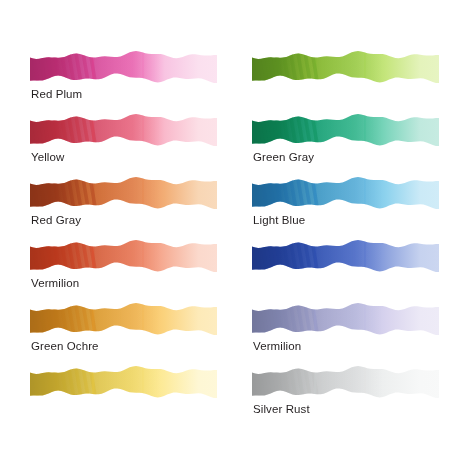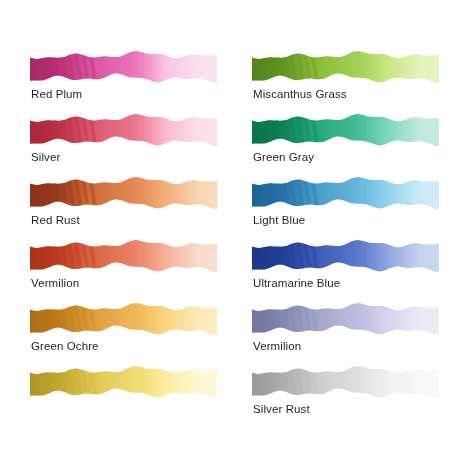--- a/index.html
+++ b/index.html
@@ -121,21 +121,21 @@
     </defs>
     <path d="M 0.0,7.6 L 3.1,8.6 L 6.2,8.9 L 9.3,8.7 L 12.5,8.1 L 15.6,7.6 L 18.7,7.3 L 21.8,7.4 L 24.9,7.6 L 28.1,7.8 L 31.2,7.6 L 34.3,6.9 L 37.4,5.8 L 40.5,4.6 L 43.6,3.8 L 46.8,3.6 L 49.9,4.0 L 53.0,4.9 L 56.1,6.1 L 59.2,7.0 L 62.3,7.4 L 65.5,7.4 L 68.6,7.0 L 71.7,6.5 L 74.8,6.3 L 77.9,6.4 L 81.0,6.8 L 84.2,7.1 L 87.3,7.0 L 90.4,6.4 L 93.5,5.2 L 96.6,3.7 L 99.7,2.3 L 102.9,1.4 L 106.0,1.1 L 109.1,1.5 L 112.2,2.3 L 115.3,3.2 L 118.4,3.7 L 121.5,4.0 L 124.7,3.9 L 127.8,3.9 L 130.9,4.1 L 134.0,4.8 L 137.1,5.9 L 140.3,7.0 L 143.4,7.9 L 146.5,8.2 L 149.6,7.8 L 152.7,6.9 L 155.8,5.8 L 158.9,4.8 L 162.1,4.2 L 165.2,4.3 L 168.3,4.7 L 171.4,5.2 L 174.5,5.6 L 177.7,5.6 L 180.8,5.4 L 183.9,5.1 L 187.0,5.0 L 187.0,33.0 L 183.9,32.9 L 180.8,32.1 L 177.7,30.8 L 174.5,29.5 L 171.4,28.6 L 168.3,28.2 L 165.2,28.4 L 162.1,28.8 L 158.9,29.1 L 155.8,29.0 L 152.7,28.6 L 149.6,27.9 L 146.5,27.5 L 143.4,27.6 L 140.3,28.4 L 137.1,29.6 L 134.0,31.0 L 130.9,32.1 L 127.8,32.5 L 124.7,32.1 L 121.5,31.1 L 118.4,29.8 L 115.3,28.7 L 112.2,28.0 L 109.1,27.8 L 106.0,27.8 L 102.9,27.6 L 99.7,27.2 L 96.6,26.2 L 93.5,25.0 L 90.4,24.0 L 87.3,23.4 L 84.2,23.6 L 81.0,24.6 L 77.9,26.0 L 74.8,27.6 L 71.7,28.7 L 68.6,29.3 L 65.5,29.3 L 62.3,28.9 L 59.2,28.6 L 56.1,28.5 L 53.0,28.9 L 49.9,29.5 L 46.8,30.0 L 43.6,30.0 L 40.5,29.4 L 37.4,28.3 L 34.3,27.0 L 31.2,26.0 L 28.1,25.6 L 24.9,26.0 L 21.8,27.0 L 18.7,28.4 L 15.6,29.6 L 12.5,30.4 L 9.3,30.6 L 6.2,30.6 L 3.1,30.5 L 0.0,30.7 Z" fill="url(#g1grad)"></path>
     <g clip-path="url(#g1clip)">
       <path d="M 3.0,4.5 L 7.2,29.5 M 10.2,4.5 L 14.4,29.5 M 17.4,4.5 L 21.6,29.5 M 24.6,4.5 L 28.8,29.5 M 31.8,4.5 L 36.0,29.5 M 39.0,4.5 L 43.2,29.5 M 46.2,4.5 L 50.4,29.5 M 53.4,4.5 L 57.6,29.5 M 60.6,4.5 L 64.8,29.5 " stroke="#ef3b52" stroke-opacity="0.45" stroke-width="3.6" fill="none" stroke-linecap="round"></path>
       <rect x="0" y="0" width="187" height="34" fill="url(#g1fade)"></rect>
       <rect x="62" y="0" width="2.5" height="34" fill="#ef3b52" fill-opacity="0.18"></rect>
       <rect x="112" y="0" width="2" height="34" fill="#f4627f" fill-opacity="0.14"></rect>
     </g>
   </svg>
           </div>
-          <div class="label">Silver</div>
+          <div class="label">Yellow</div>
         </div>
         <div class="swatch-row">
           <div class="stroke">
   <svg viewBox="0 0 187 34" xmlns="http://www.w3.org/2000/svg">
     <defs>
       <linearGradient id="g2grad" x1="0" y1="0" x2="1" y2="0">
         <stop offset="0.00" stop-color="#c54a22"></stop>
         <stop offset="0.14" stop-color="#c54a22"></stop>
         <stop offset="0.30" stop-color="#e9793b"></stop>
         <stop offset="0.55" stop-color="#e9793b" stop-opacity="0.85"></stop>
@@ -154,21 +154,21 @@
     </defs>
     <path d="M 0.0,7.6 L 3.1,8.6 L 6.2,8.9 L 9.3,8.7 L 12.5,8.1 L 15.6,7.6 L 18.7,7.3 L 21.8,7.4 L 24.9,7.6 L 28.1,7.8 L 31.2,7.6 L 34.3,6.9 L 37.4,5.8 L 40.5,4.6 L 43.6,3.8 L 46.8,3.6 L 49.9,4.0 L 53.0,4.9 L 56.1,6.1 L 59.2,7.0 L 62.3,7.4 L 65.5,7.4 L 68.6,7.0 L 71.7,6.5 L 74.8,6.3 L 77.9,6.4 L 81.0,6.8 L 84.2,7.1 L 87.3,7.0 L 90.4,6.4 L 93.5,5.2 L 96.6,3.7 L 99.7,2.3 L 102.9,1.4 L 106.0,1.1 L 109.1,1.5 L 112.2,2.3 L 115.3,3.2 L 118.4,3.7 L 121.5,4.0 L 124.7,3.9 L 127.8,3.9 L 130.9,4.1 L 134.0,4.8 L 137.1,5.9 L 140.3,7.0 L 143.4,7.9 L 146.5,8.2 L 149.6,7.8 L 152.7,6.9 L 155.8,5.8 L 158.9,4.8 L 162.1,4.2 L 165.2,4.3 L 168.3,4.7 L 171.4,5.2 L 174.5,5.6 L 177.7,5.6 L 180.8,5.4 L 183.9,5.1 L 187.0,5.0 L 187.0,33.0 L 183.9,32.9 L 180.8,32.1 L 177.7,30.8 L 174.5,29.5 L 171.4,28.6 L 168.3,28.2 L 165.2,28.4 L 162.1,28.8 L 158.9,29.1 L 155.8,29.0 L 152.7,28.6 L 149.6,27.9 L 146.5,27.5 L 143.4,27.6 L 140.3,28.4 L 137.1,29.6 L 134.0,31.0 L 130.9,32.1 L 127.8,32.5 L 124.7,32.1 L 121.5,31.1 L 118.4,29.8 L 115.3,28.7 L 112.2,28.0 L 109.1,27.8 L 106.0,27.8 L 102.9,27.6 L 99.7,27.2 L 96.6,26.2 L 93.5,25.0 L 90.4,24.0 L 87.3,23.4 L 84.2,23.6 L 81.0,24.6 L 77.9,26.0 L 74.8,27.6 L 71.7,28.7 L 68.6,29.3 L 65.5,29.3 L 62.3,28.9 L 59.2,28.6 L 56.1,28.5 L 53.0,28.9 L 49.9,29.5 L 46.8,30.0 L 43.6,30.0 L 40.5,29.4 L 37.4,28.3 L 34.3,27.0 L 31.2,26.0 L 28.1,25.6 L 24.9,26.0 L 21.8,27.0 L 18.7,28.4 L 15.6,29.6 L 12.5,30.4 L 9.3,30.6 L 6.2,30.6 L 3.1,30.5 L 0.0,30.7 Z" fill="url(#g2grad)"></path>
     <g clip-path="url(#g2clip)">
       <path d="M 3.0,4.5 L 7.2,29.5 M 10.2,4.5 L 14.4,29.5 M 17.4,4.5 L 21.6,29.5 M 24.6,4.5 L 28.8,29.5 M 31.8,4.5 L 36.0,29.5 M 39.0,4.5 L 43.2,29.5 M 46.2,4.5 L 50.4,29.5 M 53.4,4.5 L 57.6,29.5 M 60.6,4.5 L 64.8,29.5 " stroke="#c54a22" stroke-opacity="0.45" stroke-width="3.6" fill="none" stroke-linecap="round"></path>
       <rect x="0" y="0" width="187" height="34" fill="url(#g2fade)"></rect>
       <rect x="62" y="0" width="2.5" height="34" fill="#c54a22" fill-opacity="0.18"></rect>
       <rect x="112" y="0" width="2" height="34" fill="#e9793b" fill-opacity="0.14"></rect>
     </g>
   </svg>
           </div>
-          <div class="label">Red Rust</div>
+          <div class="label">Red Gray</div>
         </div>
         <div class="swatch-row">
           <div class="stroke">
   <svg viewBox="0 0 187 34" xmlns="http://www.w3.org/2000/svg">
     <defs>
       <linearGradient id="g3grad" x1="0" y1="0" x2="1" y2="0">
         <stop offset="0.00" stop-color="#f04a26"></stop>
         <stop offset="0.14" stop-color="#f04a26"></stop>
         <stop offset="0.30" stop-color="#f2724c"></stop>
         <stop offset="0.55" stop-color="#f2724c" stop-opacity="0.85"></stop>
@@ -287,21 +287,20 @@
     </defs>
     <path d="M 0.0,7.6 L 3.1,8.6 L 6.2,8.9 L 9.3,8.7 L 12.5,8.1 L 15.6,7.6 L 18.7,7.3 L 21.8,7.4 L 24.9,7.6 L 28.1,7.8 L 31.2,7.6 L 34.3,6.9 L 37.4,5.8 L 40.5,4.6 L 43.6,3.8 L 46.8,3.6 L 49.9,4.0 L 53.0,4.9 L 56.1,6.1 L 59.2,7.0 L 62.3,7.4 L 65.5,7.4 L 68.6,7.0 L 71.7,6.5 L 74.8,6.3 L 77.9,6.4 L 81.0,6.8 L 84.2,7.1 L 87.3,7.0 L 90.4,6.4 L 93.5,5.2 L 96.6,3.7 L 99.7,2.3 L 102.9,1.4 L 106.0,1.1 L 109.1,1.5 L 112.2,2.3 L 115.3,3.2 L 118.4,3.7 L 121.5,4.0 L 124.7,3.9 L 127.8,3.9 L 130.9,4.1 L 134.0,4.8 L 137.1,5.9 L 140.3,7.0 L 143.4,7.9 L 146.5,8.2 L 149.6,7.8 L 152.7,6.9 L 155.8,5.8 L 158.9,4.8 L 162.1,4.2 L 165.2,4.3 L 168.3,4.7 L 171.4,5.2 L 174.5,5.6 L 177.7,5.6 L 180.8,5.4 L 183.9,5.1 L 187.0,5.0 L 187.0,33.0 L 183.9,32.9 L 180.8,32.1 L 177.7,30.8 L 174.5,29.5 L 171.4,28.6 L 168.3,28.2 L 165.2,28.4 L 162.1,28.8 L 158.9,29.1 L 155.8,29.0 L 152.7,28.6 L 149.6,27.9 L 146.5,27.5 L 143.4,27.6 L 140.3,28.4 L 137.1,29.6 L 134.0,31.0 L 130.9,32.1 L 127.8,32.5 L 124.7,32.1 L 121.5,31.1 L 118.4,29.8 L 115.3,28.7 L 112.2,28.0 L 109.1,27.8 L 106.0,27.8 L 102.9,27.6 L 99.7,27.2 L 96.6,26.2 L 93.5,25.0 L 90.4,24.0 L 87.3,23.4 L 84.2,23.6 L 81.0,24.6 L 77.9,26.0 L 74.8,27.6 L 71.7,28.7 L 68.6,29.3 L 65.5,29.3 L 62.3,28.9 L 59.2,28.6 L 56.1,28.5 L 53.0,28.9 L 49.9,29.5 L 46.8,30.0 L 43.6,30.0 L 40.5,29.4 L 37.4,28.3 L 34.3,27.0 L 31.2,26.0 L 28.1,25.6 L 24.9,26.0 L 21.8,27.0 L 18.7,28.4 L 15.6,29.6 L 12.5,30.4 L 9.3,30.6 L 6.2,30.6 L 3.1,30.5 L 0.0,30.7 Z" fill="url(#g6grad)"></path>
     <g clip-path="url(#g6clip)">
       <path d="M 3.0,4.5 L 7.2,29.5 M 10.2,4.5 L 14.4,29.5 M 17.4,4.5 L 21.6,29.5 M 24.6,4.5 L 28.8,29.5 M 31.8,4.5 L 36.0,29.5 M 39.0,4.5 L 43.2,29.5 M 46.2,4.5 L 50.4,29.5 M 53.4,4.5 L 57.6,29.5 M 60.6,4.5 L 64.8,29.5 " stroke="#77ba2a" stroke-opacity="0.45" stroke-width="3.6" fill="none" stroke-linecap="round"></path>
       <rect x="0" y="0" width="187" height="34" fill="url(#g6fade)"></rect>
       <rect x="62" y="0" width="2.5" height="34" fill="#77ba2a" fill-opacity="0.18"></rect>
       <rect x="112" y="0" width="2" height="34" fill="#9ad13c" fill-opacity="0.14"></rect>
     </g>
   </svg>
           </div>
-          <div class="label">Miscanthus Grass</div>
         </div>
         <div class="swatch-row">
           <div class="stroke">
   <svg viewBox="0 0 187 34" xmlns="http://www.w3.org/2000/svg">
     <defs>
       <linearGradient id="g7grad" x1="0" y1="0" x2="1" y2="0">
         <stop offset="0.00" stop-color="#0fa368"></stop>
         <stop offset="0.14" stop-color="#0fa368"></stop>
         <stop offset="0.30" stop-color="#25b98a"></stop>
         <stop offset="0.55" stop-color="#25b98a" stop-opacity="0.85"></stop>
@@ -386,21 +385,20 @@
     </defs>
     <path d="M 0.0,7.6 L 3.1,8.6 L 6.2,8.9 L 9.3,8.7 L 12.5,8.1 L 15.6,7.6 L 18.7,7.3 L 21.8,7.4 L 24.9,7.6 L 28.1,7.8 L 31.2,7.6 L 34.3,6.9 L 37.4,5.8 L 40.5,4.6 L 43.6,3.8 L 46.8,3.6 L 49.9,4.0 L 53.0,4.9 L 56.1,6.1 L 59.2,7.0 L 62.3,7.4 L 65.5,7.4 L 68.6,7.0 L 71.7,6.5 L 74.8,6.3 L 77.9,6.4 L 81.0,6.8 L 84.2,7.1 L 87.3,7.0 L 90.4,6.4 L 93.5,5.2 L 96.6,3.7 L 99.7,2.3 L 102.9,1.4 L 106.0,1.1 L 109.1,1.5 L 112.2,2.3 L 115.3,3.2 L 118.4,3.7 L 121.5,4.0 L 124.7,3.9 L 127.8,3.9 L 130.9,4.1 L 134.0,4.8 L 137.1,5.9 L 140.3,7.0 L 143.4,7.9 L 146.5,8.2 L 149.6,7.8 L 152.7,6.9 L 155.8,5.8 L 158.9,4.8 L 162.1,4.2 L 165.2,4.3 L 168.3,4.7 L 171.4,5.2 L 174.5,5.6 L 177.7,5.6 L 180.8,5.4 L 183.9,5.1 L 187.0,5.0 L 187.0,33.0 L 183.9,32.9 L 180.8,32.1 L 177.7,30.8 L 174.5,29.5 L 171.4,28.6 L 168.3,28.2 L 165.2,28.4 L 162.1,28.8 L 158.9,29.1 L 155.8,29.0 L 152.7,28.6 L 149.6,27.9 L 146.5,27.5 L 143.4,27.6 L 140.3,28.4 L 137.1,29.6 L 134.0,31.0 L 130.9,32.1 L 127.8,32.5 L 124.7,32.1 L 121.5,31.1 L 118.4,29.8 L 115.3,28.7 L 112.2,28.0 L 109.1,27.8 L 106.0,27.8 L 102.9,27.6 L 99.7,27.2 L 96.6,26.2 L 93.5,25.0 L 90.4,24.0 L 87.3,23.4 L 84.2,23.6 L 81.0,24.6 L 77.9,26.0 L 74.8,27.6 L 71.7,28.7 L 68.6,29.3 L 65.5,29.3 L 62.3,28.9 L 59.2,28.6 L 56.1,28.5 L 53.0,28.9 L 49.9,29.5 L 46.8,30.0 L 43.6,30.0 L 40.5,29.4 L 37.4,28.3 L 34.3,27.0 L 31.2,26.0 L 28.1,25.6 L 24.9,26.0 L 21.8,27.0 L 18.7,28.4 L 15.6,29.6 L 12.5,30.4 L 9.3,30.6 L 6.2,30.6 L 3.1,30.5 L 0.0,30.7 Z" fill="url(#g9grad)"></path>
     <g clip-path="url(#g9clip)">
       <path d="M 3.0,4.5 L 7.2,29.5 M 10.2,4.5 L 14.4,29.5 M 17.4,4.5 L 21.6,29.5 M 24.6,4.5 L 28.8,29.5 M 31.8,4.5 L 36.0,29.5 M 39.0,4.5 L 43.2,29.5 M 46.2,4.5 L 50.4,29.5 M 53.4,4.5 L 57.6,29.5 M 60.6,4.5 L 64.8,29.5 " stroke="#2b4fbf" stroke-opacity="0.45" stroke-width="3.6" fill="none" stroke-linecap="round"></path>
       <rect x="0" y="0" width="187" height="34" fill="url(#g9fade)"></rect>
       <rect x="62" y="0" width="2.5" height="34" fill="#2b4fbf" fill-opacity="0.18"></rect>
       <rect x="112" y="0" width="2" height="34" fill="#3f63cc" fill-opacity="0.14"></rect>
     </g>
   </svg>
           </div>
-          <div class="label">Ultramarine Blue</div>
         </div>
         <div class="swatch-row">
           <div class="stroke">
   <svg viewBox="0 0 187 34" xmlns="http://www.w3.org/2000/svg">
     <defs>
       <linearGradient id="g10grad" x1="0" y1="0" x2="1" y2="0">
         <stop offset="0.00" stop-color="#a3a9de"></stop>
         <stop offset="0.14" stop-color="#a3a9de"></stop>
         <stop offset="0.30" stop-color="#b8b9e4"></stop>
         <stop offset="0.55" stop-color="#b8b9e4" stop-opacity="0.85"></stop>

